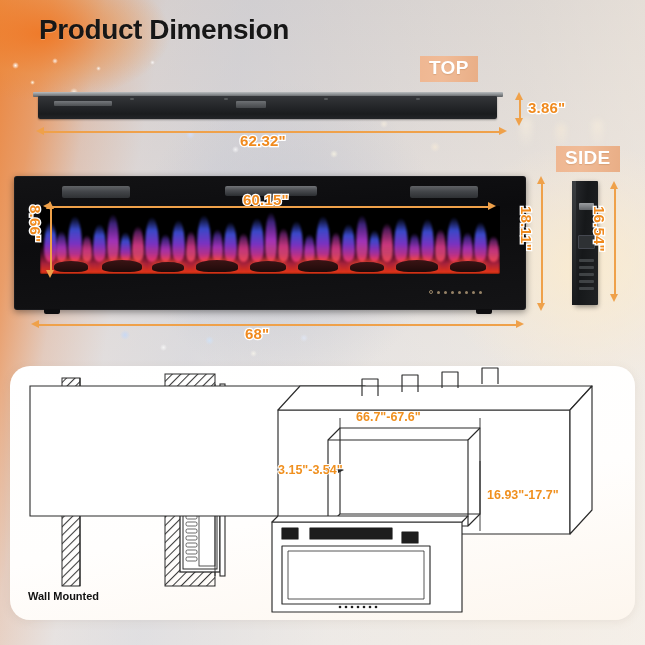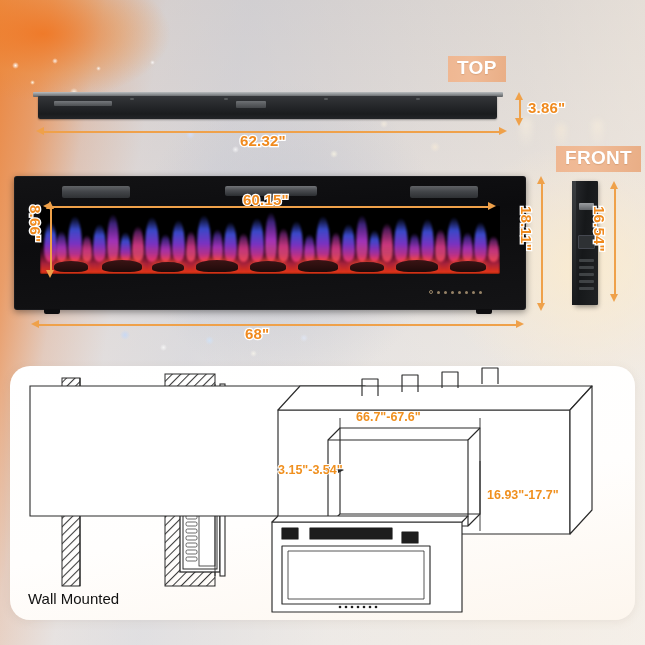--- a/index.html
+++ b/index.html
@@ -187,21 +187,21 @@
   .dim-text.rot{ transform:rotate(90deg); transform-origin:left top; }
 
   
   .card{
     position:absolute; left:10px; top:366px; width:625px; height:254px;
     background:linear-gradient(170deg,#ffffff 0%,#fffefd 55%,#fdf6ee 100%);
     border-radius:20px;
     box-shadow:0 2px 10px rgba(140,110,80,0.10);
   }
   .caption{
-    position:absolute; font-weight:normal; color:#111; font-size:15px;
+    position:absolute; font-weight:bold; color:#111; font-size:11px;
     white-space:nowrap;
   }
   .tech-text{
     position:absolute; white-space:nowrap;
     font-weight:bold; color:#f0901f; font-size:12.5px;
     -webkit-text-stroke:2px #ffffff; paint-order:stroke fill;
   }
   svg.tech{ position:absolute; left:0; top:0; overflow:visible; }
 </style>
 </head>
@@ -231,22 +231,23 @@
     <div class="bokeh" style="left:205px;top:336px;width:9px;height:9px;background:radial-gradient(circle,rgba(205,228,255,.66),rgba(255,255,255,0) 72%);"></div>
     <div class="bokeh" style="left:250px;top:350px;width:7px;height:7px;background:radial-gradient(circle,rgba(255,252,240,.62),rgba(255,255,255,0) 72%);"></div>
     <div class="bokeh" style="left:300px;top:334px;width:8px;height:8px;background:radial-gradient(circle,rgba(225,235,255,.6),rgba(255,255,255,0) 72%);"></div>
     <div class="bokeh" style="left:380px;top:120px;width:8px;height:8px;background:radial-gradient(circle,rgba(255,245,225,.55),rgba(255,255,255,0) 74%);"></div>
     <div class="bokeh" style="left:430px;top:142px;width:10px;height:10px;background:radial-gradient(circle,rgba(255,240,215,.5),rgba(255,255,255,0) 74%);"></div>
     <div class="bokeh" style="left:520px;top:118px;width:12px;height:30px;background:linear-gradient(180deg,rgba(255,245,225,.55),rgba(255,255,255,0));filter:blur(3px);border-radius:6px;"></div>
     <div class="bokeh" style="left:556px;top:124px;width:10px;height:26px;background:linear-gradient(180deg,rgba(255,240,215,.5),rgba(255,255,255,0));filter:blur(3px);border-radius:6px;"></div>
     <div class="bokeh" style="left:592px;top:120px;width:11px;height:28px;background:linear-gradient(180deg,rgba(255,244,222,.5),rgba(255,255,255,0));filter:blur(3px);border-radius:6px;"></div>
   </div>
 
-
-  <div class="badge" style="left:448px; top:56px;">TOP</div>
+  <div class="title">Product Dimension</div>
+
+  <div class="badge" style="left:420px; top:56px;">TOP</div>
 
   <div class="top-unit">
     <div class="top-lip"></div>
     <div class="top-body">
       <div class="top-label-l"></div>
       <div class="top-label-c"></div>
       <div class="top-screw" style="left:92px;"></div>
       <div class="top-screw" style="left:186px;"></div>
       <div class="top-screw" style="left:286px;"></div>
       <div class="top-screw" style="left:378px;"></div>
@@ -260,21 +261,21 @@
     <div class="dim-text" style="left:528px; top:99px;">3.86"</div>
   </div>
 
   <div>
     <div class="dim-line dim-h" style="left:43px; top:131px; width:458px;"></div>
     <div class="arrow left" style="left:36px; top:127px;"></div>
     <div class="arrow right" style="left:499px; top:127px;"></div>
     <div class="dim-text" style="left:240px; top:132px;">62.32"</div>
   </div>
 
-  <div class="badge" style="left:556px; top:146px;">FRONT</div>
+  <div class="badge" style="left:556px; top:146px;">SIDE</div>
 
   <div class="front-unit">
     <div class="front-vent" style="left:48px; top:10px; width:68px;"></div>
     <div class="front-vent center" style="left:211px; top:10px; width:92px;"></div>
     <div class="front-vent" style="left:396px; top:10px; width:68px;"></div>
 
     <div class="screen">
 
       <div class="flame blue" style="left:4px;  width:13px; height:40px;"></div>
       <div class="flame violet" style="left:16px; width:11px; height:31px;"></div>

